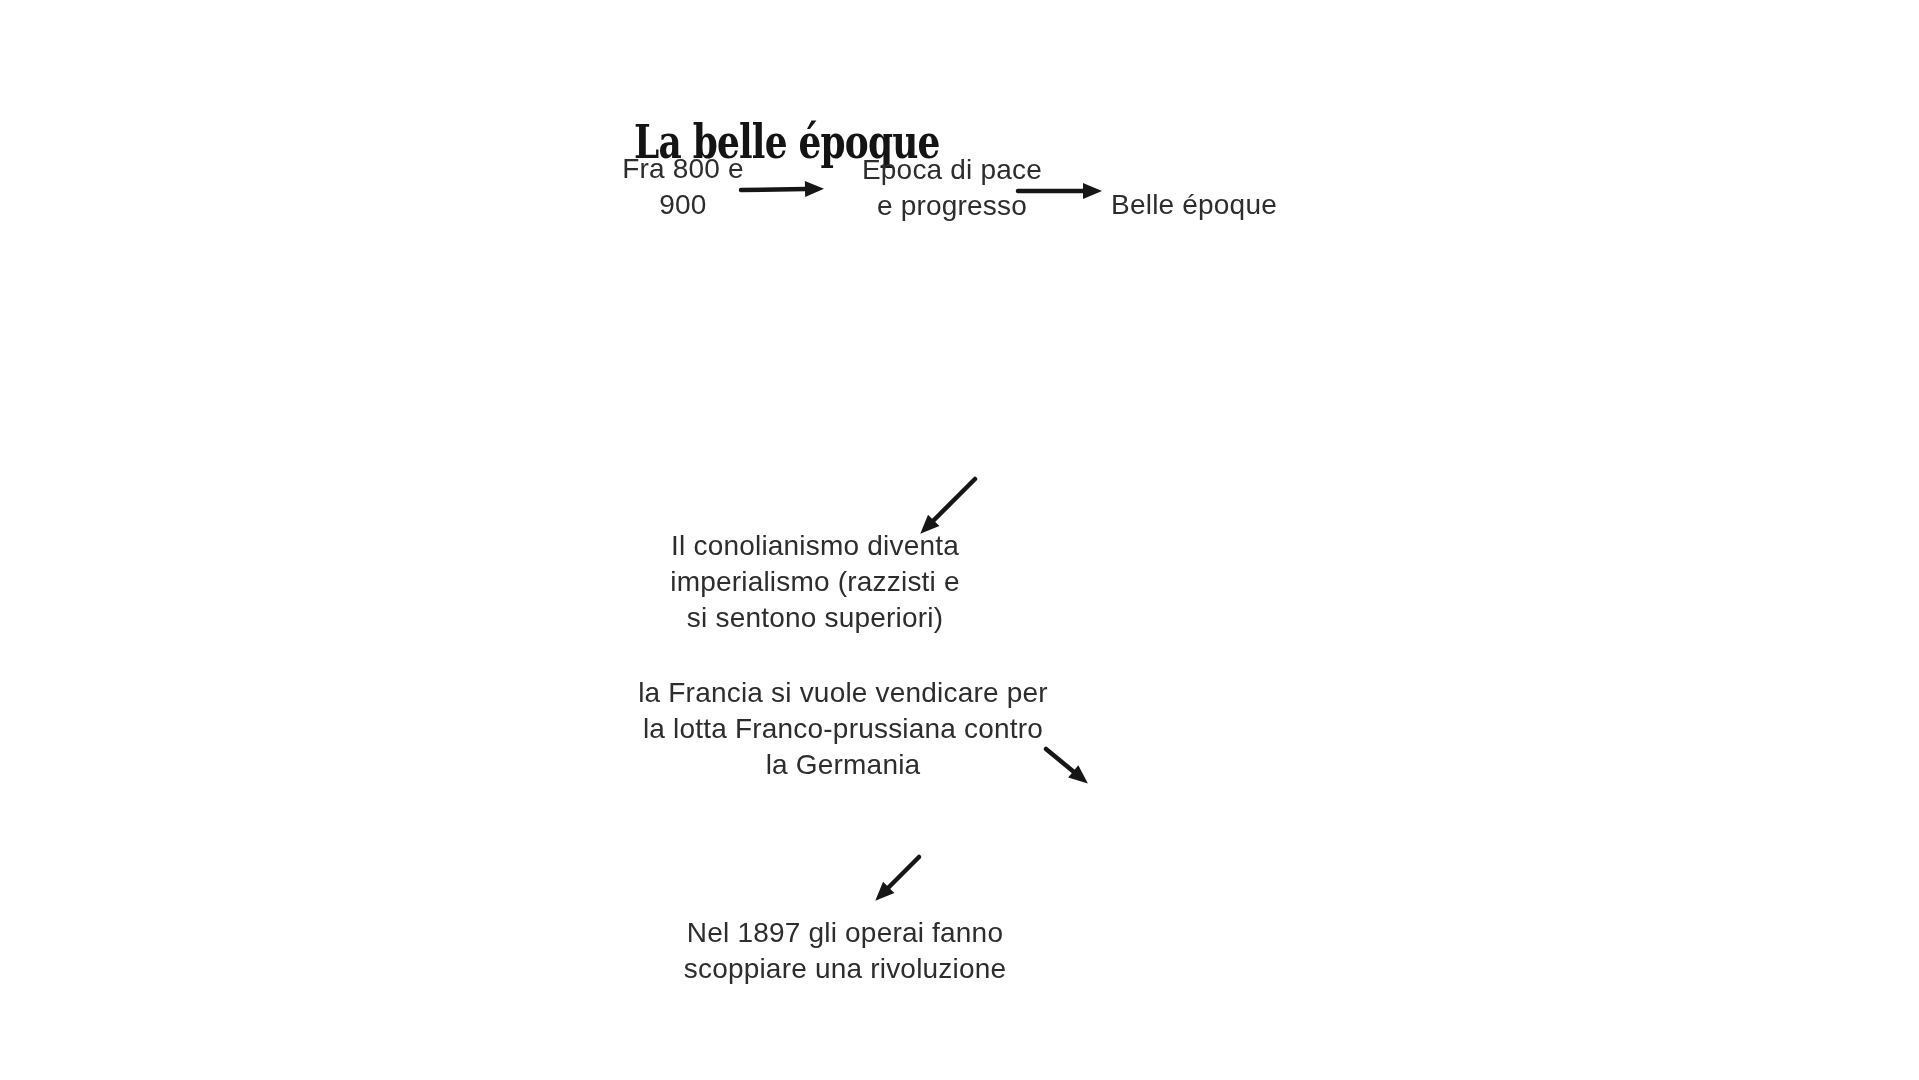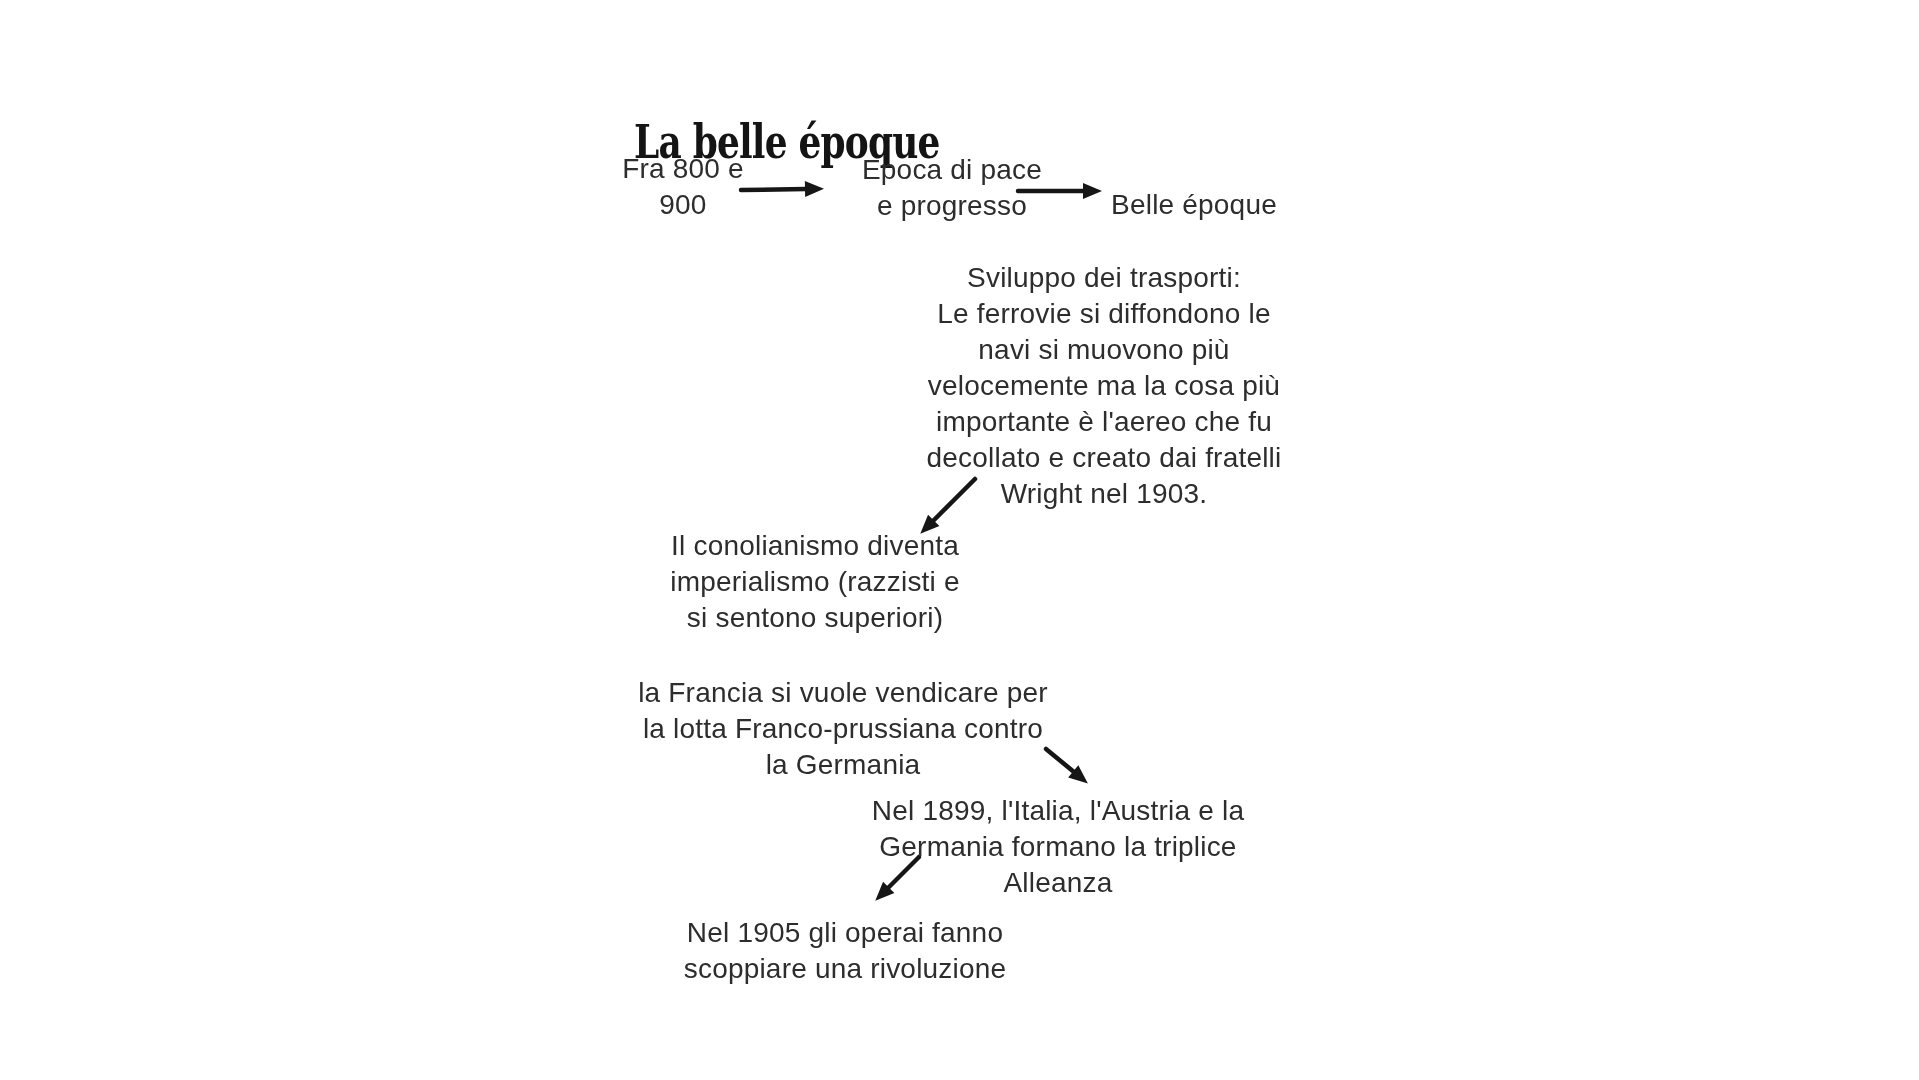--- a/index.html
+++ b/index.html
@@ -80,36 +80,26 @@
 
   <div class="node" style="left:683px;top:151px">Fra 800 e
 900</div>
 
   <div class="node" style="left:952px;top:152px">Epoca di pace
 e progresso</div>
 
   <div class="node" style="left:1194px;top:187px">Belle époque</div>
 
 
-  <div class="node" style="left:1104px;top:260px">Sviluppo dei trasporti:
-Le ferrovie si diffondono le
-navi si muovono più
-velocemente ma la cosa più
-importante è l'aereo che fu
-decollato e creato dai fratelli
-Wright nel 1903.</div>
 
   <div class="node" style="left:843px;top:675px">la Francia si vuole vendicare per
 la lotta Franco-prussiana contro
 la Germania</div>
 
   <div class="node" style="left:815px;top:528px">Il conolianismo diventa
 imperialismo (razzisti e
 si sentono superiori)</div>
 
-  <div class="node" style="left:1058px;top:793px">Nel 1899, l'Italia, l'Austria e la
-Germania formano la triplice
-Alleanza</div>
 
-  <div class="node" style="left:845px;top:915px">Nel 1905 gli operai fanno
+  <div class="node" style="left:845px;top:915px">Nel 1897 gli operai fanno
 scoppiare una rivoluzione</div>
 
 </div>
 
 </body></html>

